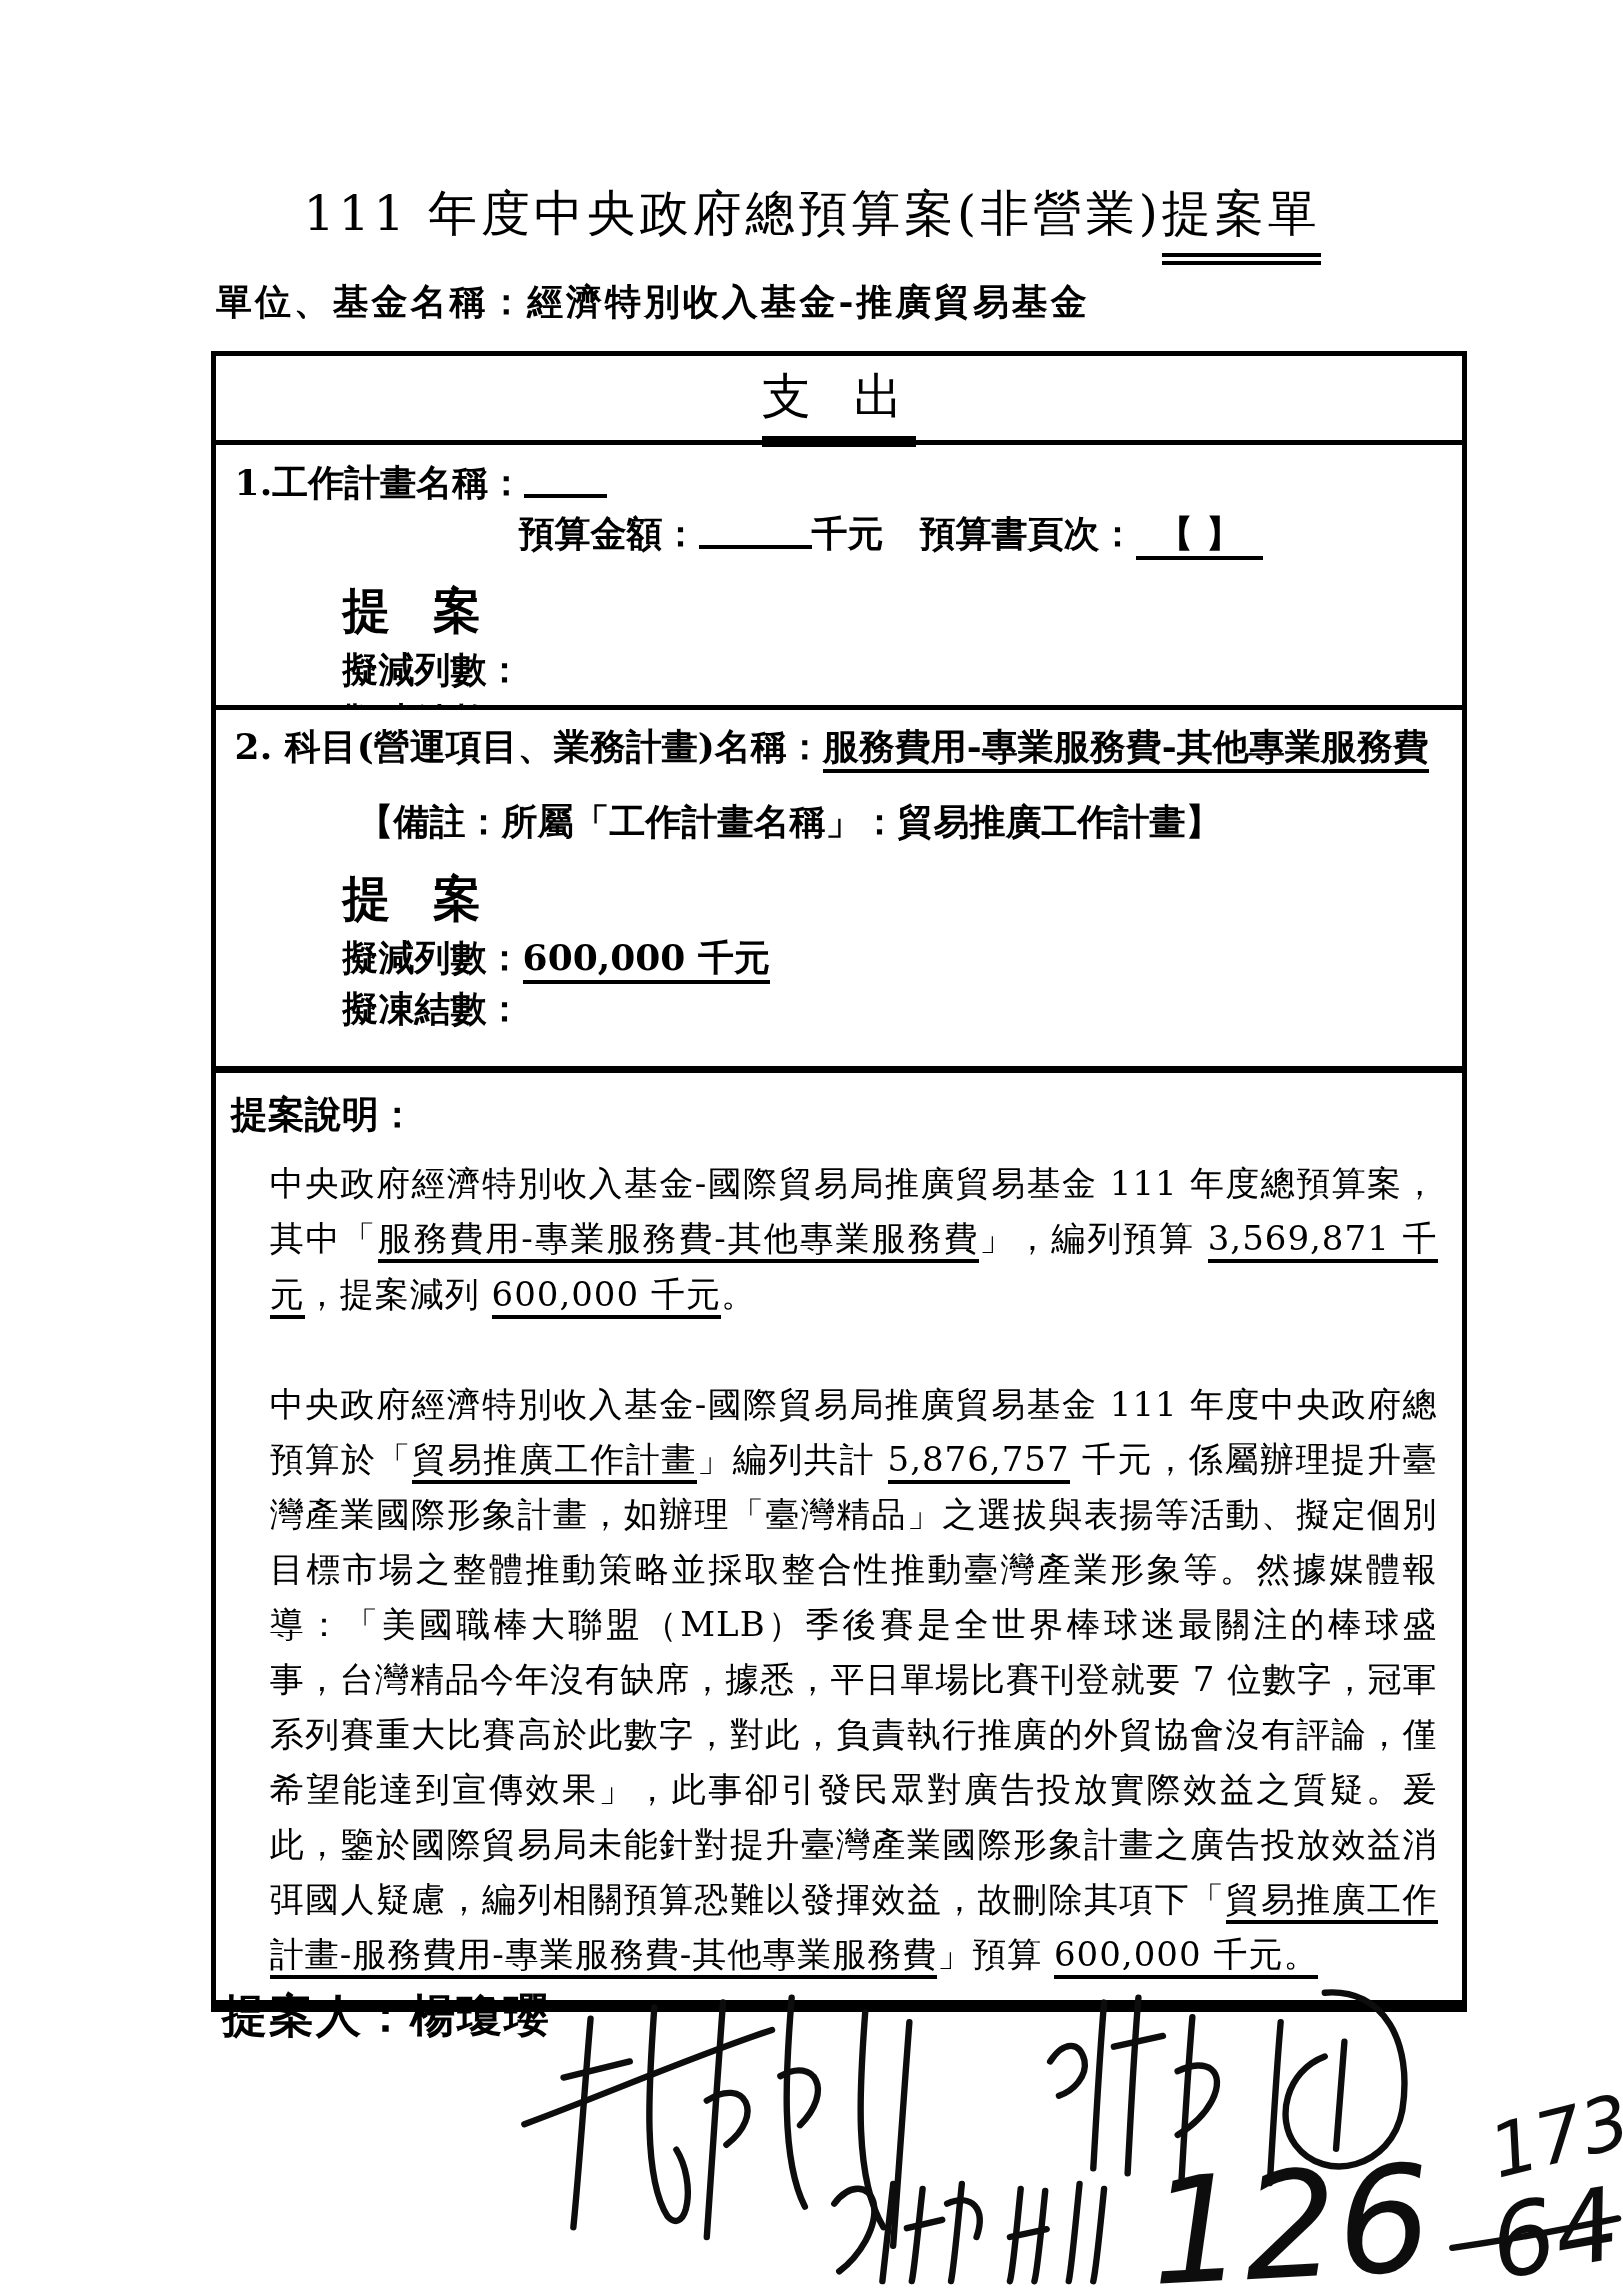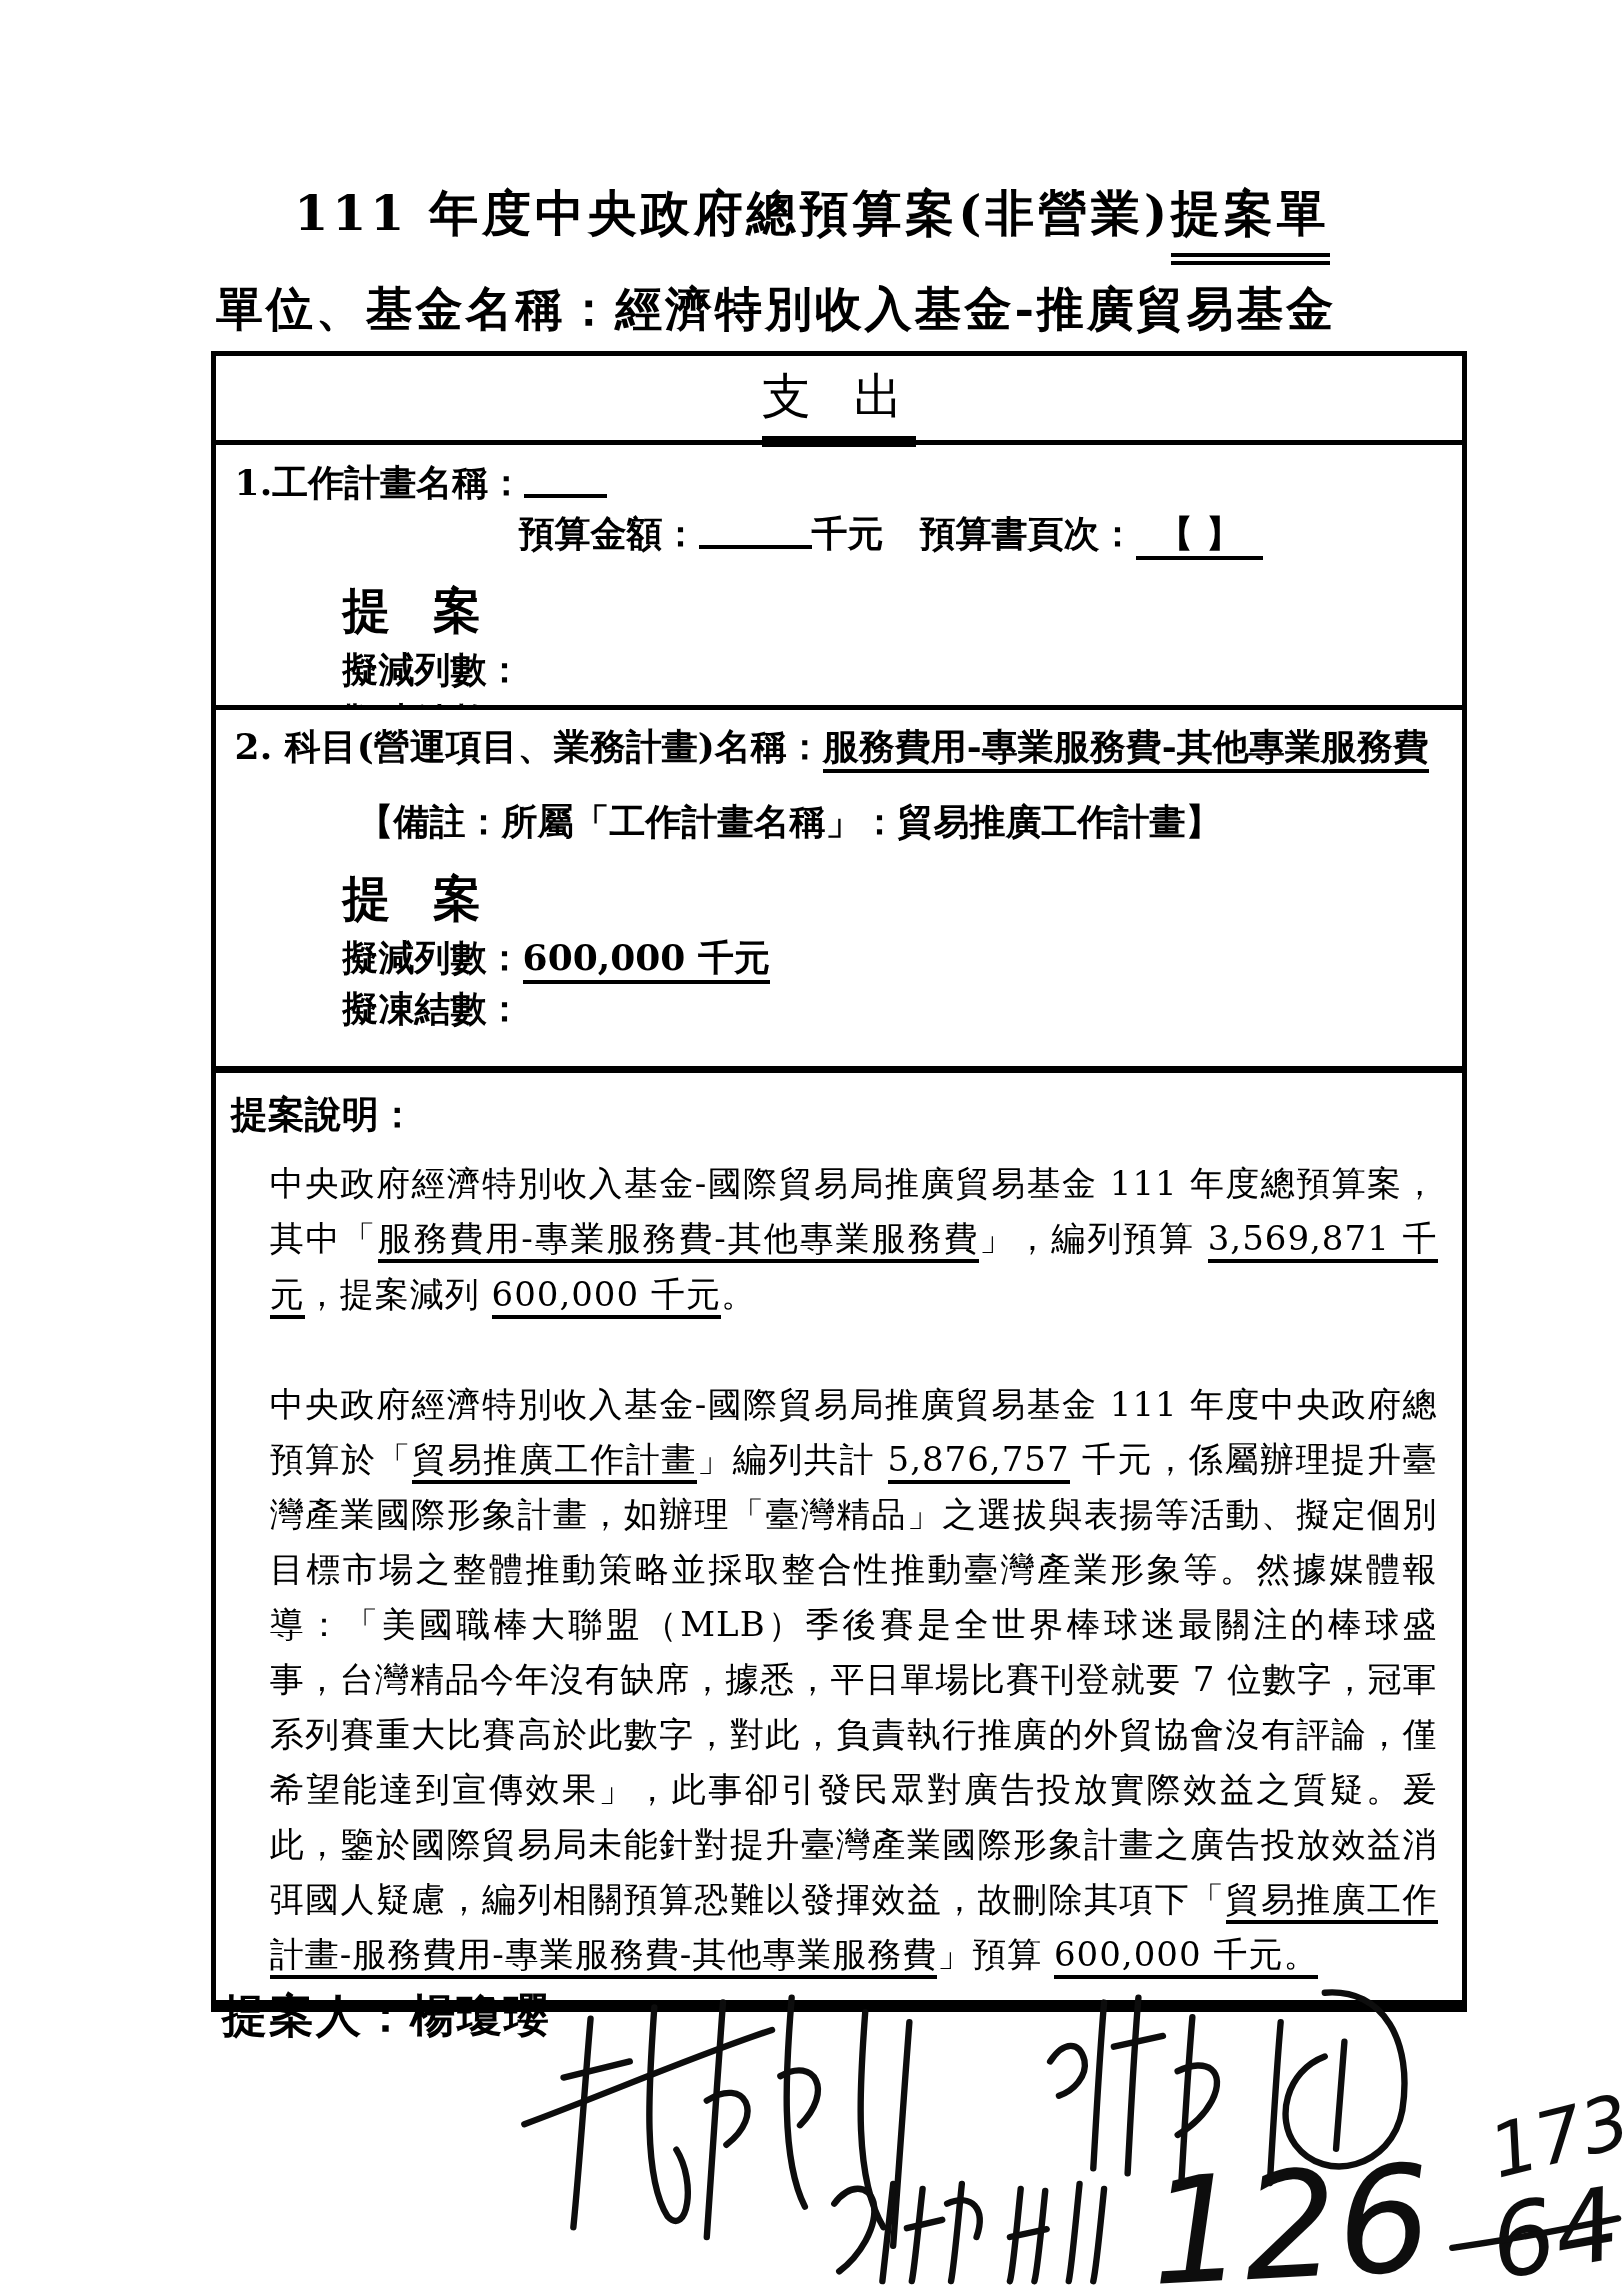--- a/index.html
+++ b/index.html
@@ -8,28 +8,28 @@
     width:1624px; height:2295px;
     background:#ffffff;
     color:#000;
     font-family:"DejaVu Serif","Liberation Serif",serif;
     overflow:hidden;
   }
   
   .title {
     position:absolute; top:181px; left:0; width:100%;
     text-align:center;
-    font-size:49px; font-weight:bold; letter-spacing:3.9px;
+    font-size:49px; font-weight:normal; letter-spacing:3.9px;
     white-space:nowrap;
   }
   .dbl { display:inline-block; position:relative; border-bottom:4.9px solid #000; padding-bottom:5.9px; }
   .dbl::after { content:""; position:absolute; left:0; right:0; bottom:-11.8px; border-bottom:4.9px solid #000; }
   .unit-line {
     position:absolute; top:278px; left:216px;
-    font-size:47px; font-weight:bold; letter-spacing:2.9px; white-space:nowrap;
+    font-size:36px; font-weight:bold; letter-spacing:2.9px; white-space:nowrap;
   }
   
   .box {
     position:absolute; top:351px; left:211px; width:1256px;
     border:5.9px solid #000; border-bottom-width:12.8px;
     box-sizing:border-box; background:#fff;
   }
   .row { box-sizing:border-box; }
   .row1 { height:84px; text-align:center; padding-top:7.8px; font-size:49px; font-weight:normal; letter-spacing:13.7px; }
   .row2 { border-top:5.9px solid #000; height:265px; padding:12.8px 9.8px 0 18.6px; font-size:36px; font-weight:bold; overflow:hidden; }

